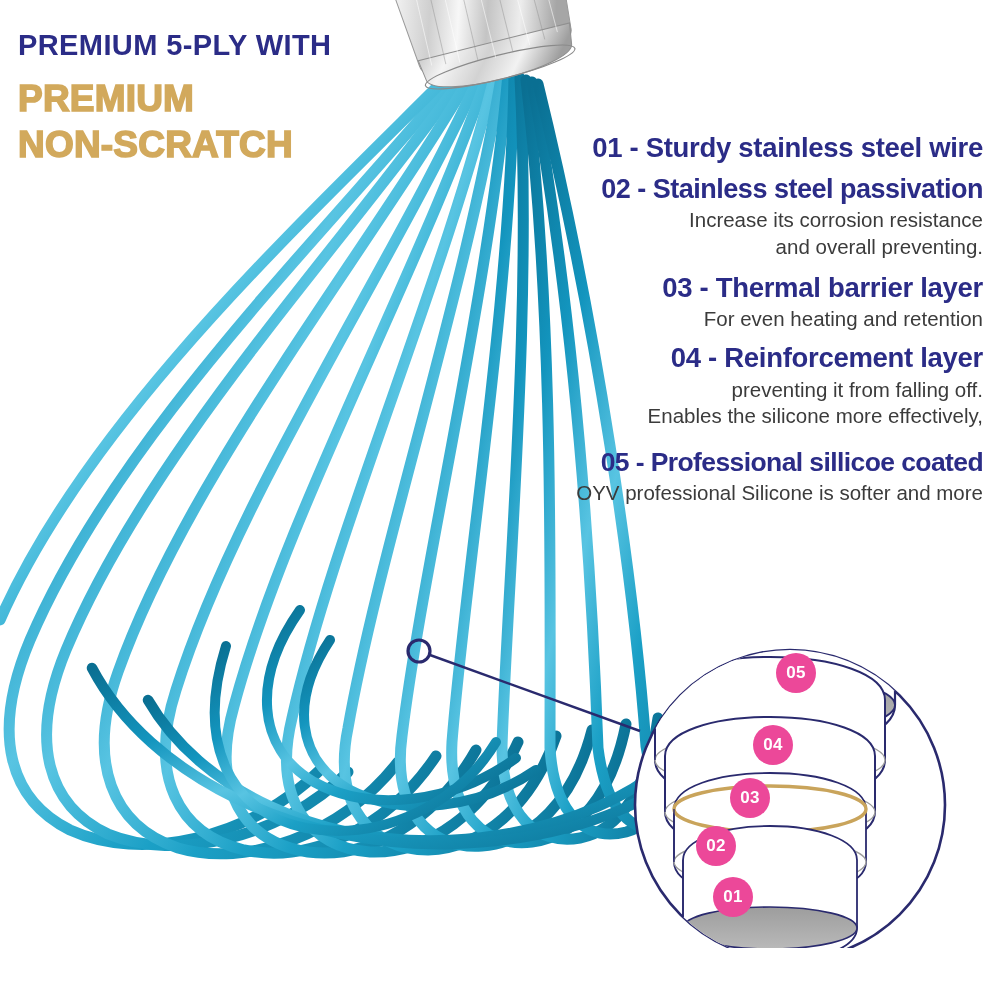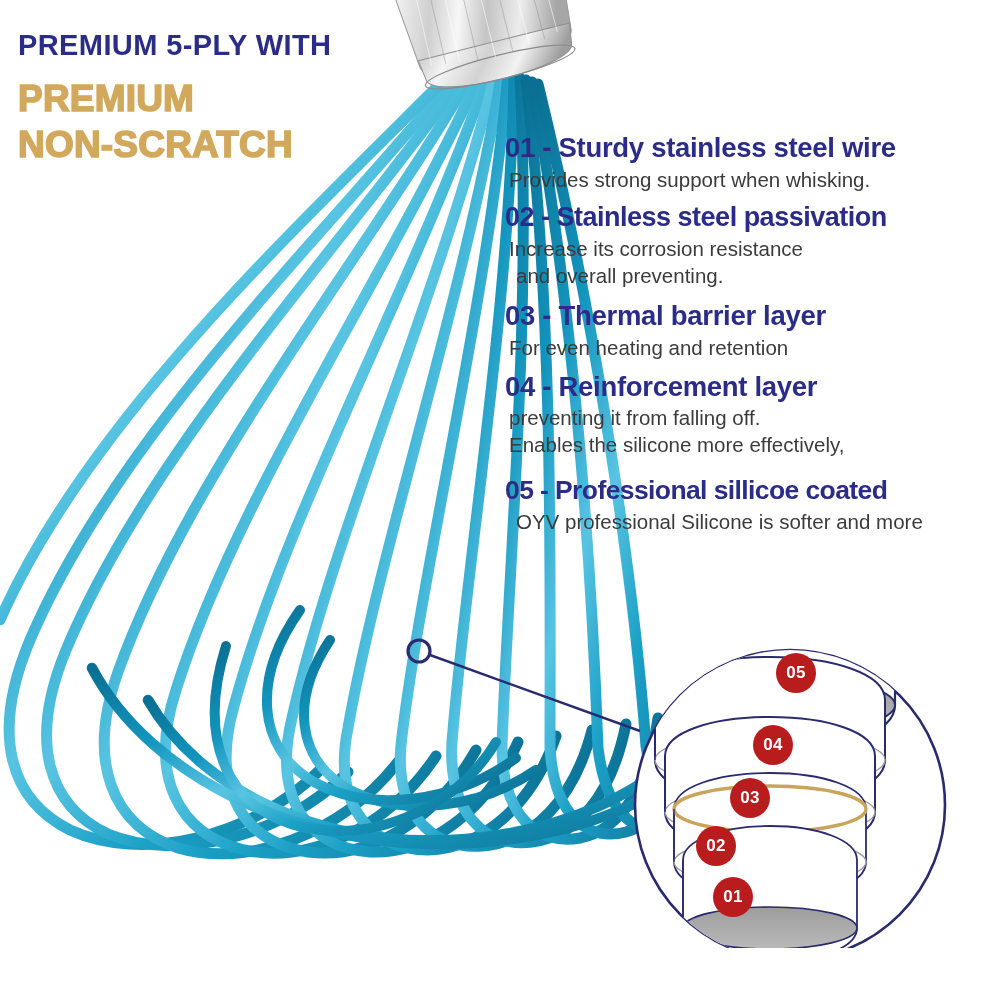--- a/index.html
+++ b/index.html
@@ -45,21 +45,21 @@
     color:#d2a95c;
     -webkit-text-stroke:1.6px #d2a95c;
     white-space:nowrap;
   }
   
   #features{
     position:absolute;
     left:505px; top:131px;
     width:478px;
   }
-  .feat{margin-bottom:2px;}
+  .feat{margin-bottom:2px;text-align:right;}
   .feat-title{
     color:#2b2c87;
     font-weight:700;
     font-size:27.5px;
     line-height:1.22;
     letter-spacing:-.3px;
     white-space:nowrap;
   }
   .feat-desc{
     color:#3b3b3b;
@@ -82,21 +82,21 @@
   
   #callout{
     position:absolute;
     left:560px; top:615px;
     width:420px; height:380px;
   }
   .badge{
     position:absolute;
     width:40px;height:40px;
     border-radius:50%;
-    background:#b91c1c;
+    background:#ec4899;
     color:#ffffff;
     font-size:17px;
     font-weight:700;
     letter-spacing:.3px;
     display:flex;
     align-items:center;
     justify-content:center;
     box-sizing:border-box;
   }
 </style>
@@ -272,23 +272,20 @@
     <div class="hl-gold">
       <div>PREMIUM</div>
       <div>NON-SCRATCH</div>
     </div>
   </div>
 
   <div id="features">
 
     <div class="feat f1">
       <div class="feat-title">01 - Sturdy stainless steel wire</div>
-      <div class="feat-desc">
-        <span class="ln">Provides strong support when whisking.</span>
-      </div>
     </div>
 
     <div class="feat f2">
       <div class="feat-title">02 - Stainless steel passivation</div>
       <div class="feat-desc">
         <span class="ln">Increase its corrosion resistance</span>
         <span class="ln indent">and overall preventing.</span>
       </div>
     </div>
 

